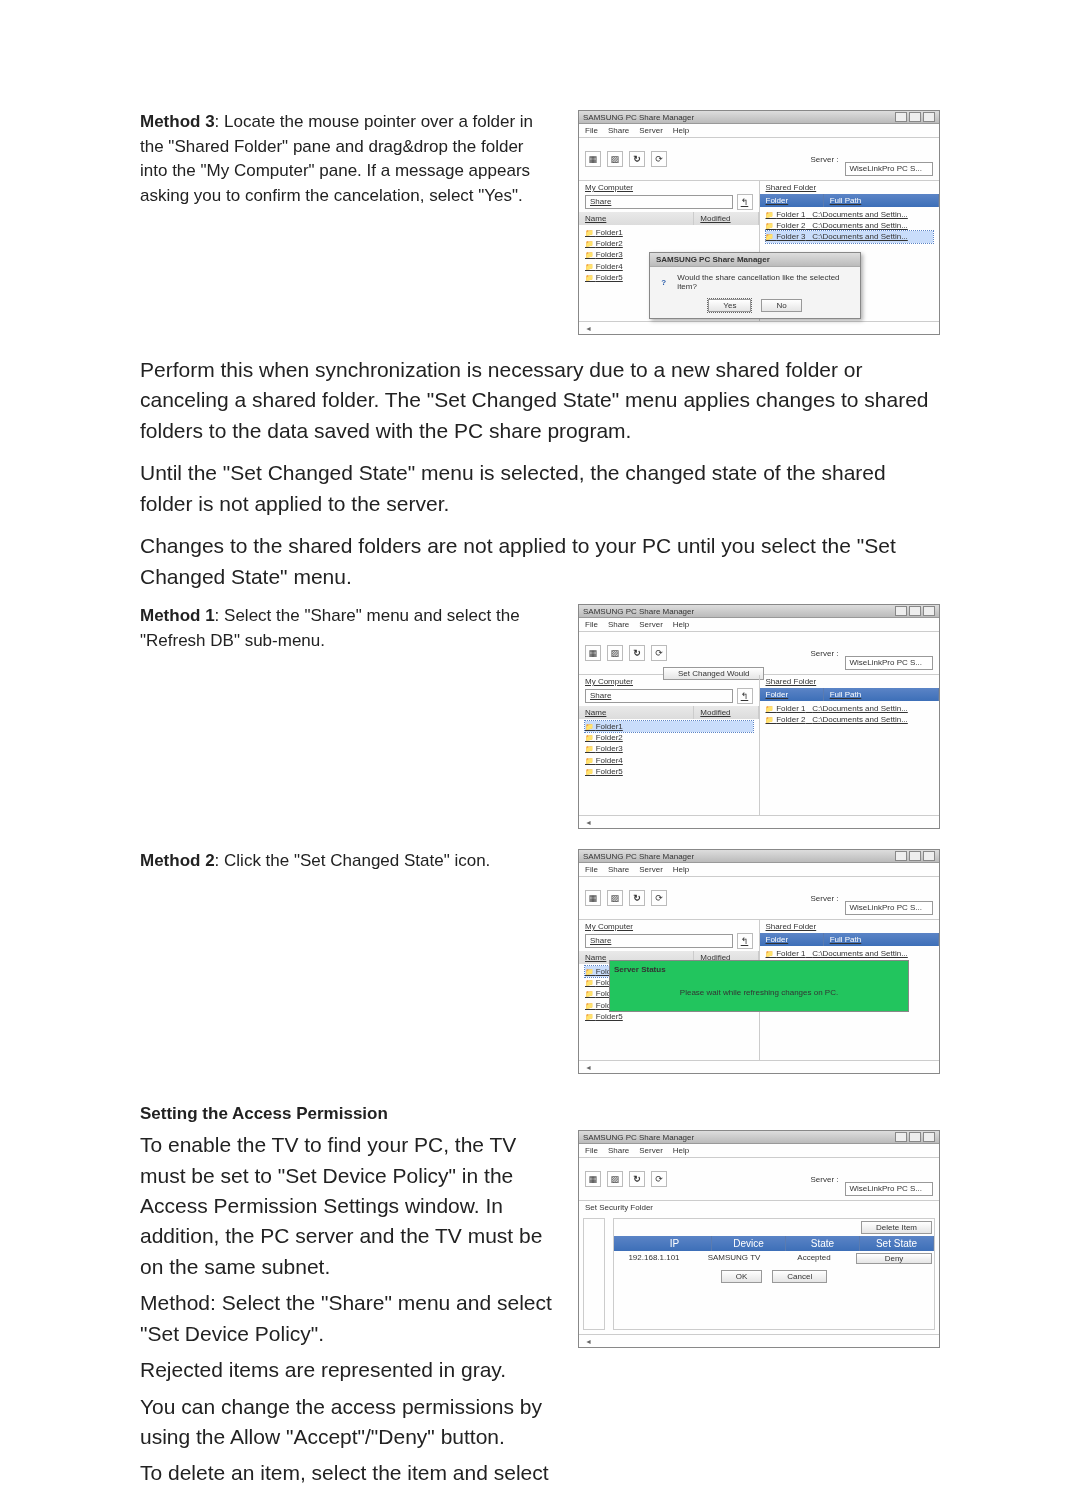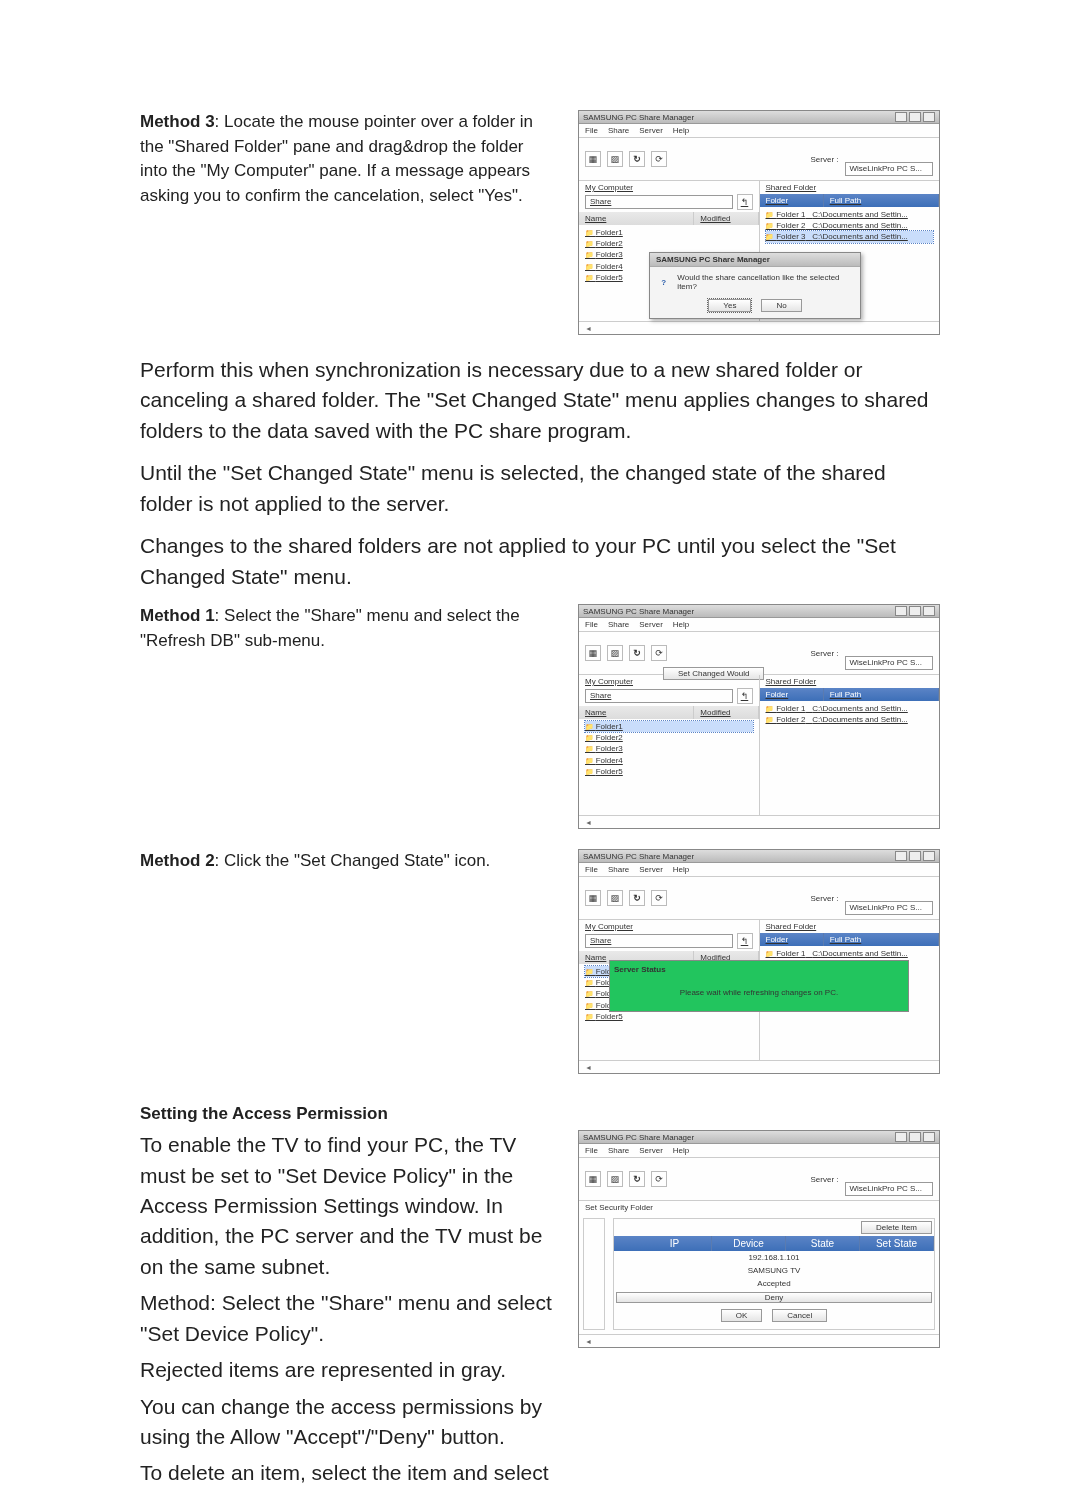--- a/index.html
+++ b/index.html
@@ -234,21 +234,20 @@
   }
   .policy-hdr > div {
     flex: 1;
     padding: 2px;
     text-align: center;
     border-right: 1px solid #5a7bb0;
   }
   .policy-row {
     display: flex;
     font-size: 8px;
-    flex-direction: column;
   }
   .policy-row > div {
     flex: 1;
     padding: 2px;
     text-align: center;
   }
   .policy-btns {
     display: flex;
     justify-content: center;
     gap: 10px;

